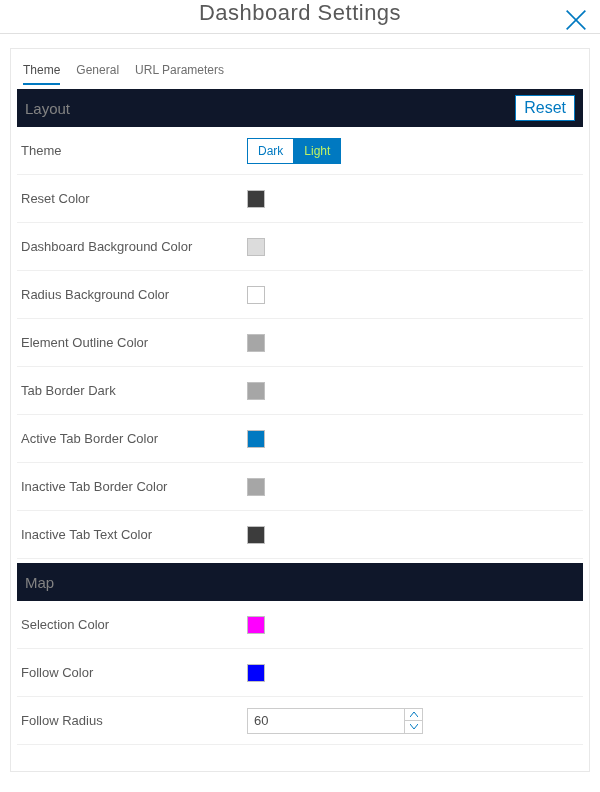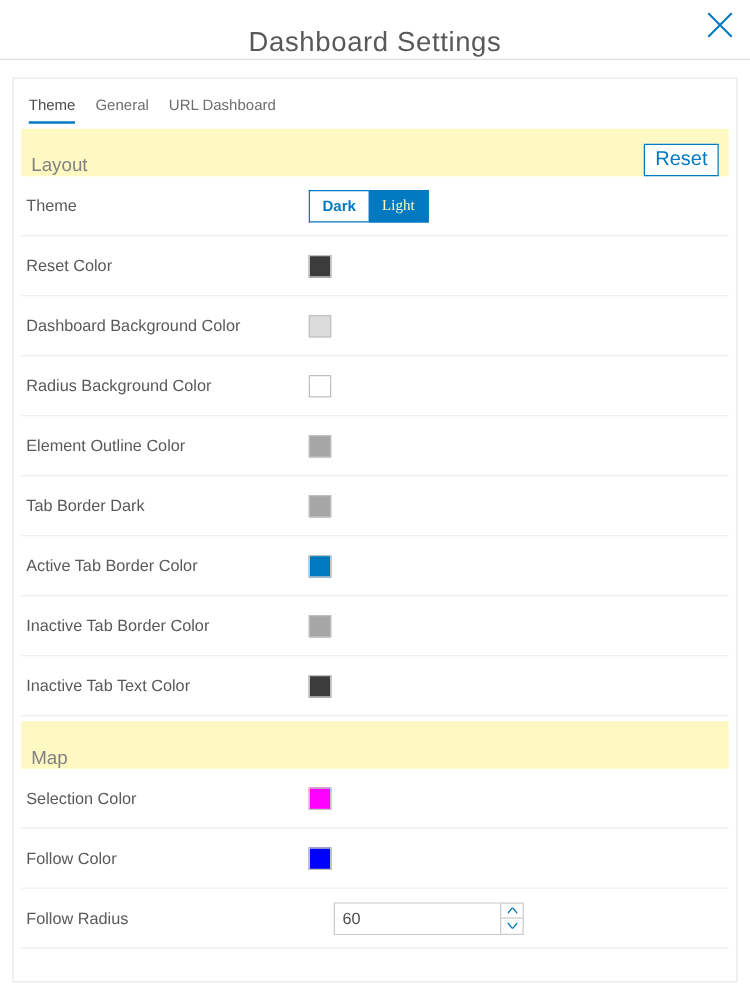--- a/index.html
+++ b/index.html
@@ -7,24 +7,24 @@
   body {
     width: 600px;
     height: 792px;
     font-family: "Avenir Next", "Helvetica Neue", Arial, sans-serif;
     background: #fff;
     color: #4c4c4c;
     font-size: 13px;
     overflow: hidden;
   }
   .dialog-header {
-    height: 48px;
+    height: 34px;
     border-bottom: 1px solid #e0e0e0;
     display: flex;
-    align-items: flex-end;
+    align-items: flex-start;
     justify-content: center;
     position: relative;
   }
   .dialog-title {
     font-size: 22px;
     font-weight: 300;
     color: #595959;
     letter-spacing: 0.5px;
   }
   .close-btn {
@@ -62,24 +62,24 @@
   }
   .scroll-area {
     flex: 1;
     overflow-y: auto;
     padding: 0 6px 6px 6px;
   }
   .scroll-area::-webkit-scrollbar { width: 8px; }
   .scroll-area::-webkit-scrollbar-thumb { background: #c7c7c7; border-radius: 4px; }
   .scroll-area::-webkit-scrollbar-track { background: transparent; }
   .section-header {
-    background: #fef9c3;
+    background: #0f172a;
     height: 38px;
     display: flex;
-    align-items: flex-end;
+    align-items: center;
     padding: 0 8px;
     font-size: 15px;
     color: #828282;
     margin-top: 4px;
   }
   .section-header .spacer { flex: 1; }
   .reset-btn {
     border: 1px solid #0079c1;
     color: #0079c1;
     background: #fff;
@@ -109,37 +109,35 @@
     border: 1px solid #0079c1;
     background: #fff;
     color: #0079c1;
     font-size: 12px;
     padding: 0 10px;
     cursor: pointer;
     font-family: inherit;
   }
   .toggle-btn.selected {
     background: #0079c1;
-    color: #fef9c3;
-    font-family: Liberation Serif, serif;
-  }
-  .toggle-btn:first-child { border-right: none; font-weight: bold; }
+    color: #bef264;
+  }
+  .toggle-btn:first-child { border-right: none; }
   .swatch {
     width: 18px;
     height: 18px;
     border: 1px solid #c0c0c0;
     cursor: pointer;
   }
   .number-field {
     display: inline-flex;
     border: 1px solid #cccccc;
     height: 26px;
-    width: 152px;
+    width: 176px;
     align-items: stretch;
-    margin-left: 20px;
   }
   .number-field input {
     border: none;
     outline: none;
     padding: 0 6px;
     font-size: 13px;
     font-family: inherit;
     color: #4c4c4c;
     flex: 1;
     min-width: 0;
@@ -171,21 +169,21 @@
       <line x1="4" y1="4" x2="20" y2="20"></line>
         <line x1="20" y1="4" x2="4" y2="20"></line>
     </svg>
   </div>
 </div>
 
 <div class="panel">
   <div class="tabs">
     <div class="tab active">Theme</div>
     <div class="tab">General</div>
-    <div class="tab">URL Dashboard</div>
+    <div class="tab">URL Parameters</div>
   </div>
 
   <div class="scroll-area">
 
     <div class="section-header">
       <span>Layout</span>
       <span class="spacer"></span>
       <button class="reset-btn">Reset</button>
     </div>
 

